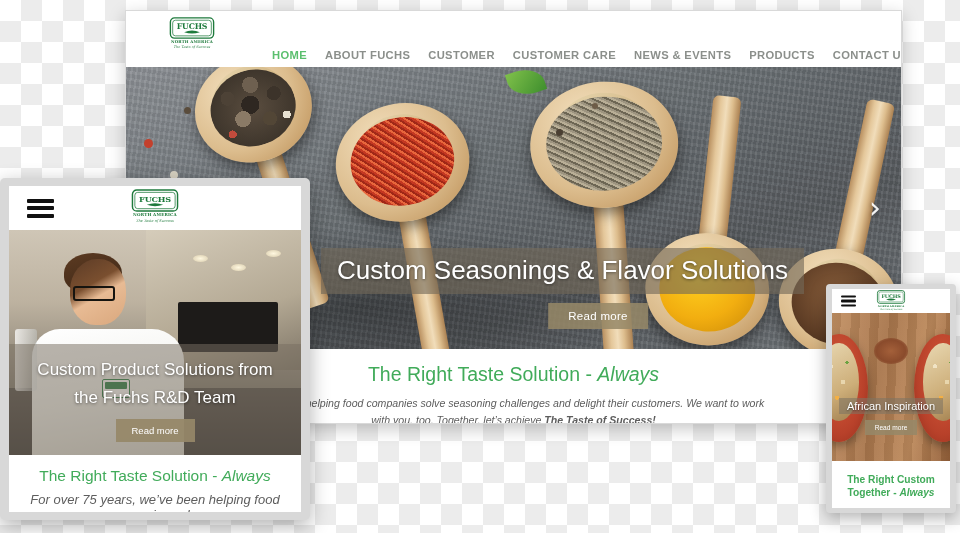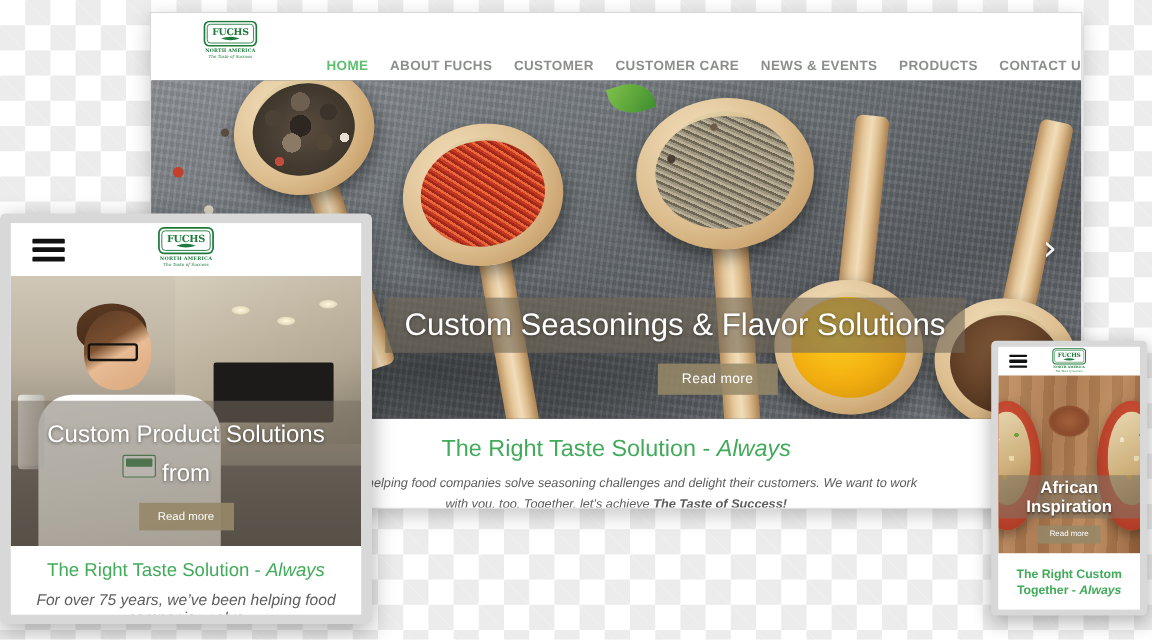--- a/index.html
+++ b/index.html
@@ -128,21 +128,21 @@
   .coat-badge:after{content:"";position:absolute;left:2px;top:2px;right:2px;height:7px;
     background:#1e7a3c;border-radius:1px;}
   .beaker{position:absolute;left:2%;top:44%;width:22px;height:62px;
     background:linear-gradient(90deg,rgba(255,255,255,.75),rgba(210,220,225,.35));
     border-radius:3px;}
   .t-caption{
     position:absolute;left:0;right:0;bottom:0;
     background:rgba(120,112,98,.52);color:#fff;text-align:center;
     padding:12px 10px 13px;
   }
-  .t-caption .line{font-size:20px;line-height:1.65;text-shadow:0 1px 3px rgba(0,0,0,.5);}
+  .t-caption .line{font-size:17px;line-height:1.65;text-shadow:0 1px 3px rgba(0,0,0,.5);}
   .t-btn{margin-top:7px;background:rgba(150,136,104,.92);color:#fff;border:none;
     font-size:9.5px;padding:6px 16px;cursor:pointer;}
   .t-tag{background:#fff;text-align:center;padding:12px 6px 8px;}
   .t-tag h3{margin:0 0 7px;font-size:15.5px;font-weight:400;color:#41ab5a;}
   .t-tag h3 em{font-style:italic;}
   .t-tag p{margin:0;font-size:13px;color:#5d5d5d;font-style:italic;}
 
   
   .phone{
     position:absolute;left:826px;top:284px;width:130px;height:229px;
@@ -172,21 +172,21 @@
       radial-gradient(circle at 45% 70%,#f4b044 0 2px,transparent 2px),
       radial-gradient(circle at 70% 25%,#6ca342 0 1.8px,transparent 1.8px),
       linear-gradient(150deg,#e9d9b3,#cdae79 60%,#9e7c4c);}
   .spice-pile{position:absolute;left:50%;top:17%;transform:translateX(-50%);
     width:34px;height:26px;border-radius:50%;
     background:radial-gradient(ellipse,#a4603a,#8a4b2c 60%,rgba(138,75,44,0));
     filter:blur(.4px);}
   .p-caption{position:absolute;left:0;right:0;top:56%;text-align:center;}
   .p-caption .txt{
     display:inline-block;background:rgba(125,116,99,.58);color:#fff;
-    font-size:14px;padding:2px 8px;text-shadow:0 1px 2px rgba(0,0,0,.5);font-weight:bold;
+    font-size:11px;padding:2px 8px;text-shadow:0 1px 2px rgba(0,0,0,.5);
   }
   .p-btn{display:block;margin:6px auto 0;background:rgba(150,136,104,.88);
     color:#fff;border:none;font-size:6.6px;padding:4px 10px;cursor:pointer;}
   .p-tag{background:#fff;text-align:center;padding:12px 5px 6px;}
   .p-tag h4{margin:0;font-size:10.2px;font-weight:bold;color:#41ab5a;line-height:1.32;}
   .p-tag h4 em{font-style:italic;font-weight:bold;}
 
   
   .logo svg{display:block;width:100%;height:auto;}
 </style>
@@ -328,20 +328,21 @@
         </div>
         <div class="person-hair"></div>
         <div class="person-head"></div>
         <div class="person-glass"></div>
         <div class="person-coat"></div>
         <div class="coat-badge"></div>
         <div class="beaker"></div>
 
         <div class="t-caption">
           <div class="line">Custom Product Solutions from</div>
+          <div class="line">the Fuchs R&amp;D Team</div>
           <button class="t-btn">Read more</button>
         </div>
       </div>
 
       <div class="t-tag">
         <h3>
           <span>The Right Taste Solution - </span><em>Always</em>
         </h3>
         <p>For over 75 years, we’ve been helping food companies solve</p>
       </div>

